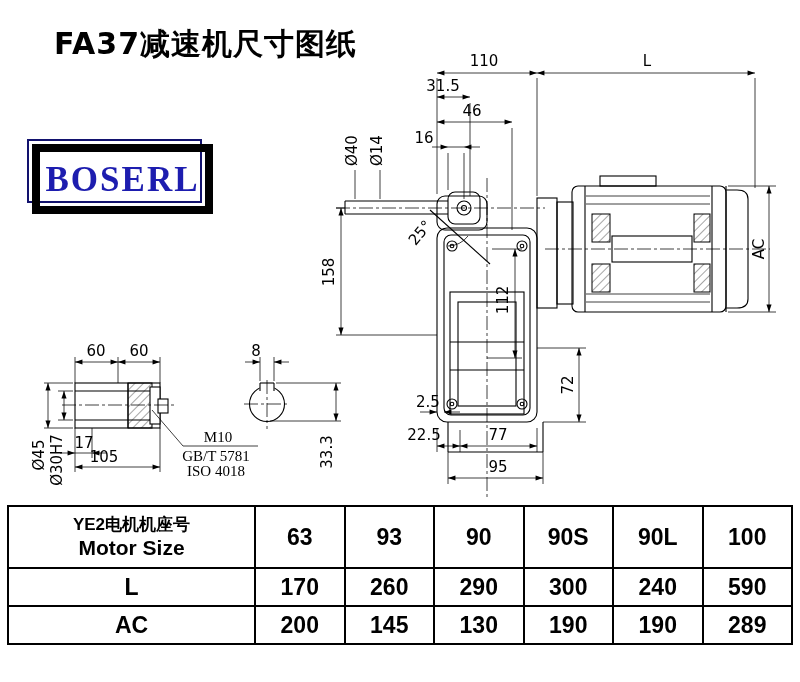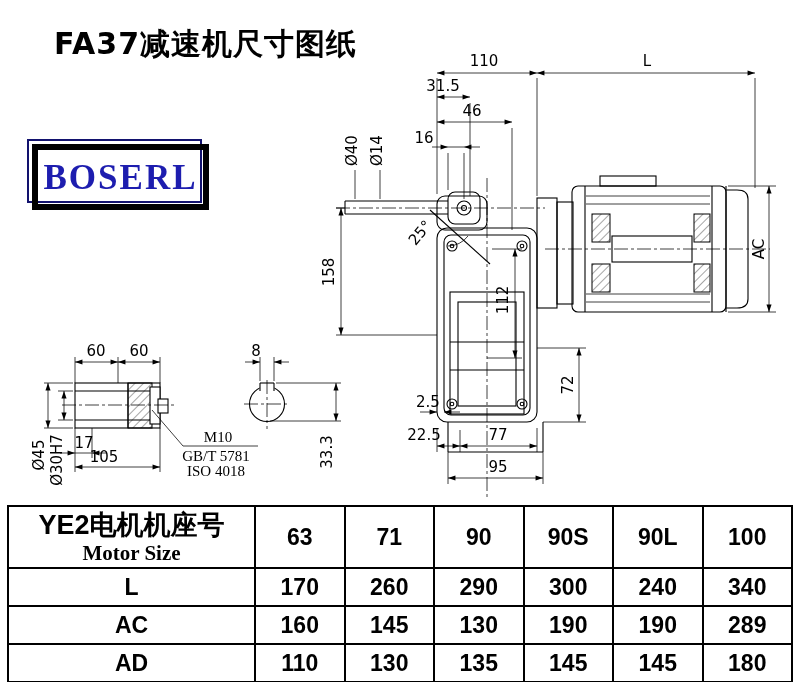--- a/index.html
+++ b/index.html
@@ -9,21 +9,21 @@
   }
   .page-title{
     position:absolute;left:54px;top:8px;font-size:30px;font-weight:700;
     letter-spacing:1px;font-family:"DejaVu Sans",sans-serif;margin-top:16px;
   }
   .logo{
     position:absolute;left:27px;top:139px;width:165px;height:54px;
     border:2px solid #12126e;padding:3px;box-sizing:content-box;background:#fff;
   }
   .logo-inner{
-    width:100%;height:100%;border:6px solid #000000;
+    width:100%;height:100%;border:8px solid #000000;
     display:flex;align-items:center;justify-content:center;
   }
   .logo-text{
     font-family:"Liberation Serif",serif;font-size:35px;font-weight:600;
     color:#1d1daf;letter-spacing:2px;line-height:1;
   }
   svg{position:absolute;left:0;top:0;}
   .s{stroke:#000;stroke-width:1.1;fill:none;}
   .sw{stroke:#000;stroke-width:1.1;fill:#fff;}
   .d{stroke:#000;stroke-width:0.75;fill:none;}
@@ -37,22 +37,22 @@
     position:absolute;left:7px;top:505px;width:786px;border-collapse:collapse;
     table-layout:fixed;background:#fff;
   }
   table.size-table td,table.size-table th{
     border:2px solid #000;text-align:center;vertical-align:middle;
     font-weight:700;font-size:23px;padding:0;
   }
   table.size-table col.c0{width:247px;}
   tr.hdr{height:62px;}
   tr.r{height:38px;}
-  .hcn{font-size:27px;font-weight:600;line-height:1.2;}
-  .hen{font-family:Liberation Serif, serif;font-size:21px;font-weight:700;line-height:1.1;}
+  .hcn{font-size:17px;font-weight:600;line-height:1.2;}
+  .hen{font-family:Liberation Sans, sans-serif;font-size:21px;font-weight:700;line-height:1.1;}
 </style>
 </head>
 <body>
 
 <div class="page-title">FA37减速机尺寸图纸</div>
 
 <div class="logo">
   <div class="logo-inner">
     <span class="logo-text">BOSERL</span>
   </div>
@@ -294,47 +294,38 @@
       <col>
       <col>
   </colgroup>
   <tbody>
     <tr class="hdr">
       <th>
         <div class="hcn">YE2电机机座号</div>
         <div class="hen">Motor Size</div>
       </th>
       <th>63</th>
-      <th>71</th>
+      <th>93</th>
       <th>90</th>
       <th>90S</th>
       <th>90L</th>
       <th>100</th>
     </tr>
     <tr class="r">
       <th>L</th>
       <td>170</td>
       <td>260</td>
       <td>290</td>
       <td>300</td>
       <td>240</td>
-      <td>340</td>
+      <td>590</td>
     </tr>
     <tr class="r">
       <th>AC</th>
-      <td>160</td>
+      <td>200</td>
       <td>145</td>
       <td>130</td>
       <td>190</td>
       <td>190</td>
       <td>289</td>
     </tr>
-    <tr class="r">
-      <th>AD</th>
-      <td>110</td>
-      <td>130</td>
-      <td>135</td>
-      <td>145</td>
-      <td>145</td>
-      <td>180</td>
-    </tr>
   </tbody>
 </table>
 
 </body></html>

